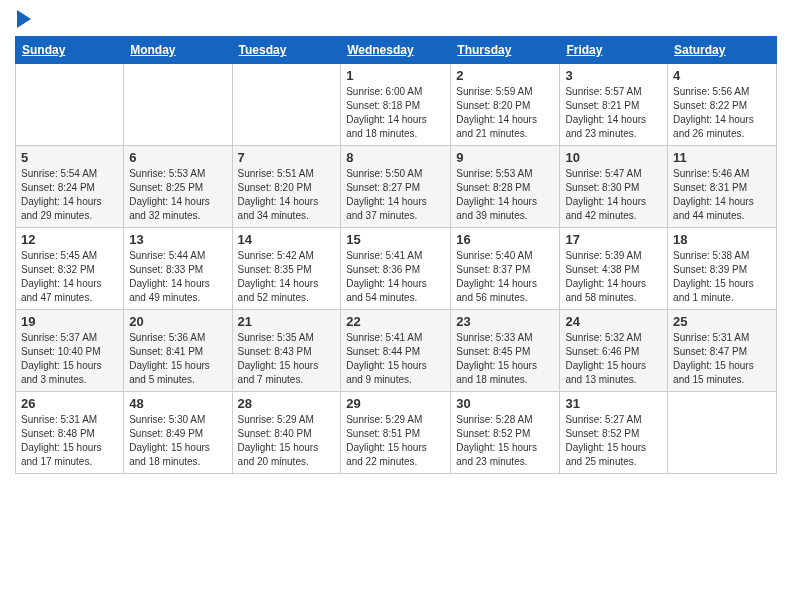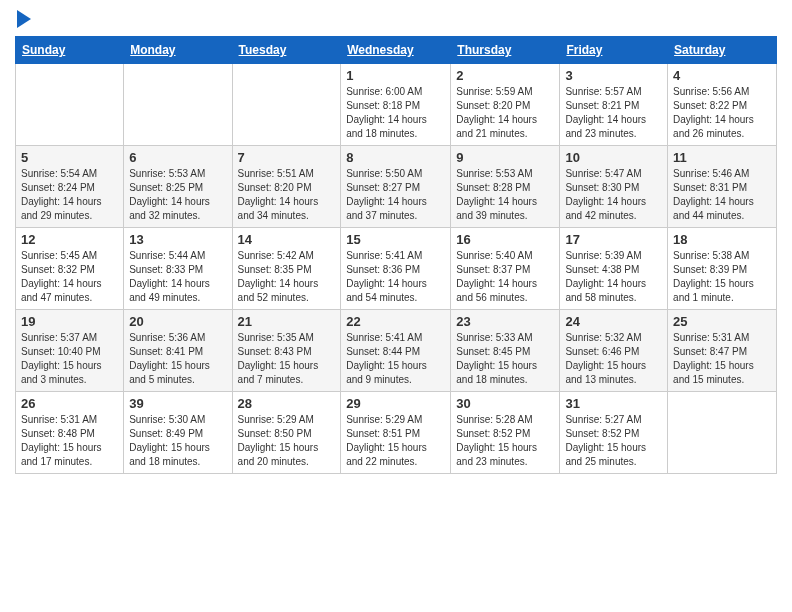--- a/index.html
+++ b/index.html
@@ -319,30 +319,30 @@
       </tr>
       <tr>
         <td>
           <span class="day-number">26</span>
           <div class="day-info">Sunrise: 5:31 AM</div>
           <div class="day-info">Sunset: 8:48 PM</div>
           <div class="day-info">Daylight: 15 hours</div>
           <div class="day-info">and 17 minutes.</div>
         </td>
         <td>
-          <span class="day-number">39</span>
+          <span class="day-number">48</span>
           <div class="day-info">Sunrise: 5:30 AM</div>
           <div class="day-info">Sunset: 8:49 PM</div>
           <div class="day-info">Daylight: 15 hours</div>
           <div class="day-info">and 18 minutes.</div>
         </td>
         <td>
           <span class="day-number">28</span>
           <div class="day-info">Sunrise: 5:29 AM</div>
-          <div class="day-info">Sunset: 8:50 PM</div>
+          <div class="day-info">Sunset: 8:40 PM</div>
           <div class="day-info">Daylight: 15 hours</div>
           <div class="day-info">and 20 minutes.</div>
         </td>
         <td>
           <span class="day-number">29</span>
           <div class="day-info">Sunrise: 5:29 AM</div>
           <div class="day-info">Sunset: 8:51 PM</div>
           <div class="day-info">Daylight: 15 hours</div>
           <div class="day-info">and 22 minutes.</div>
         </td>

